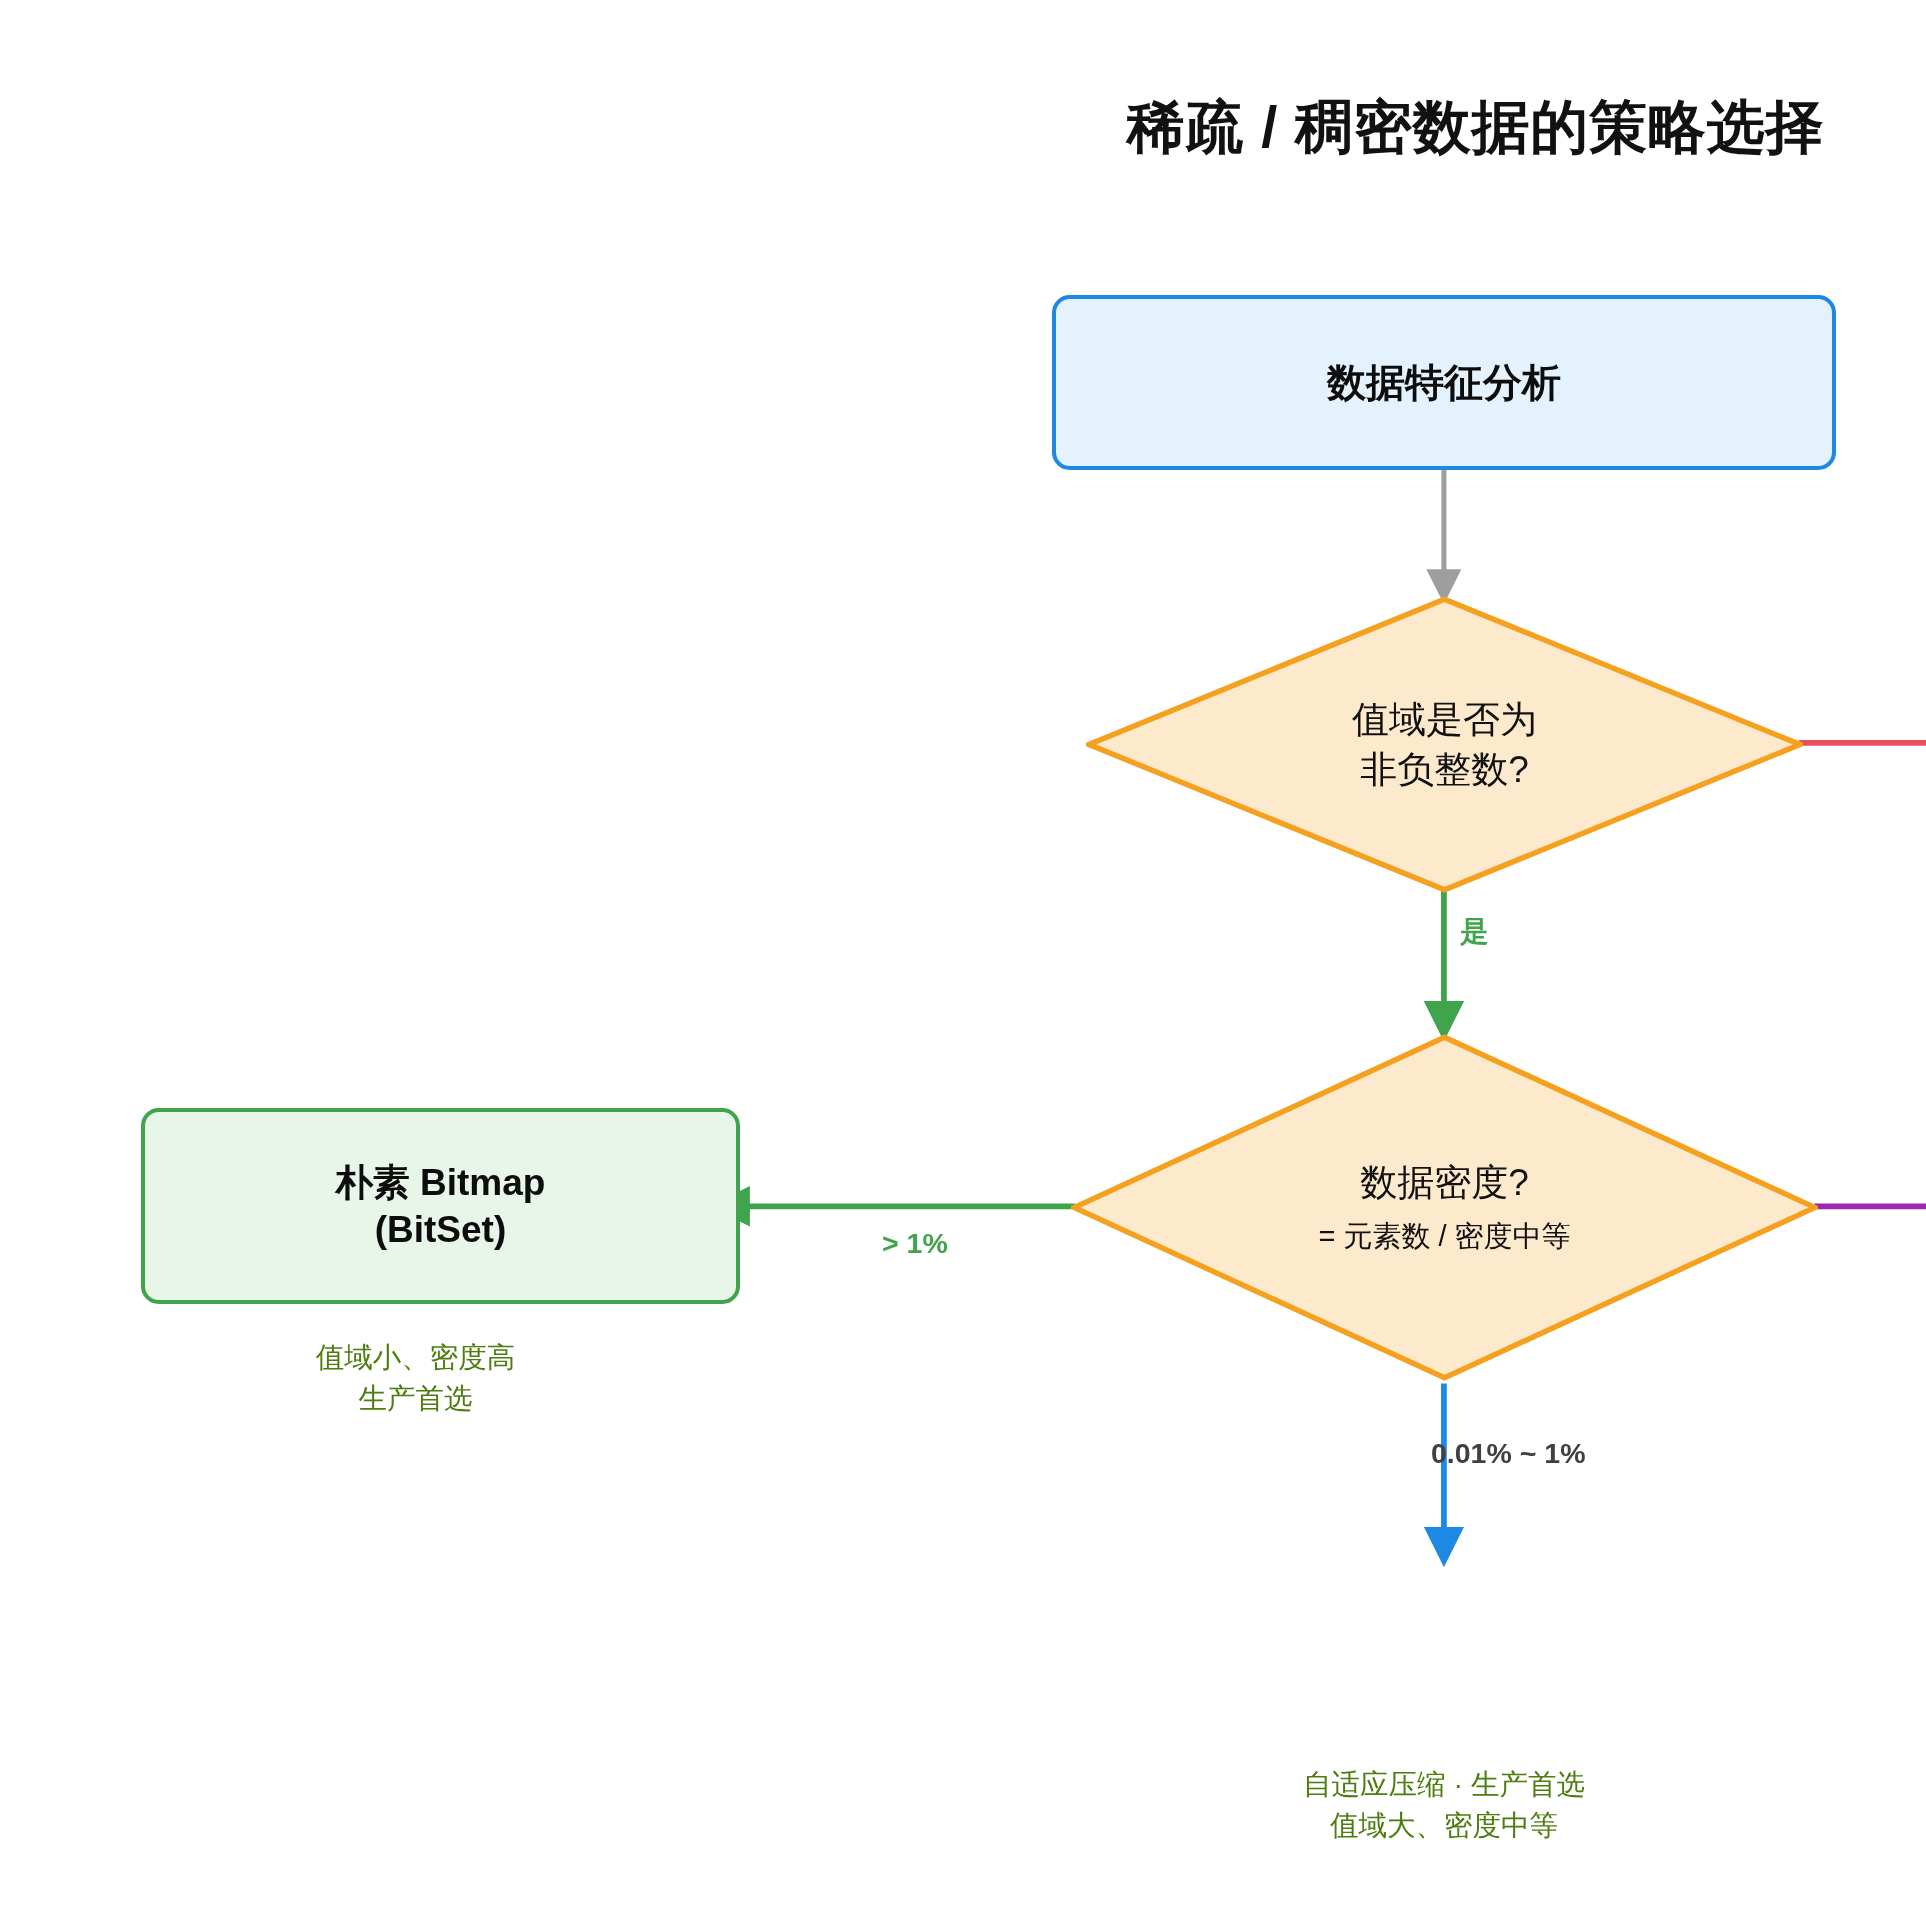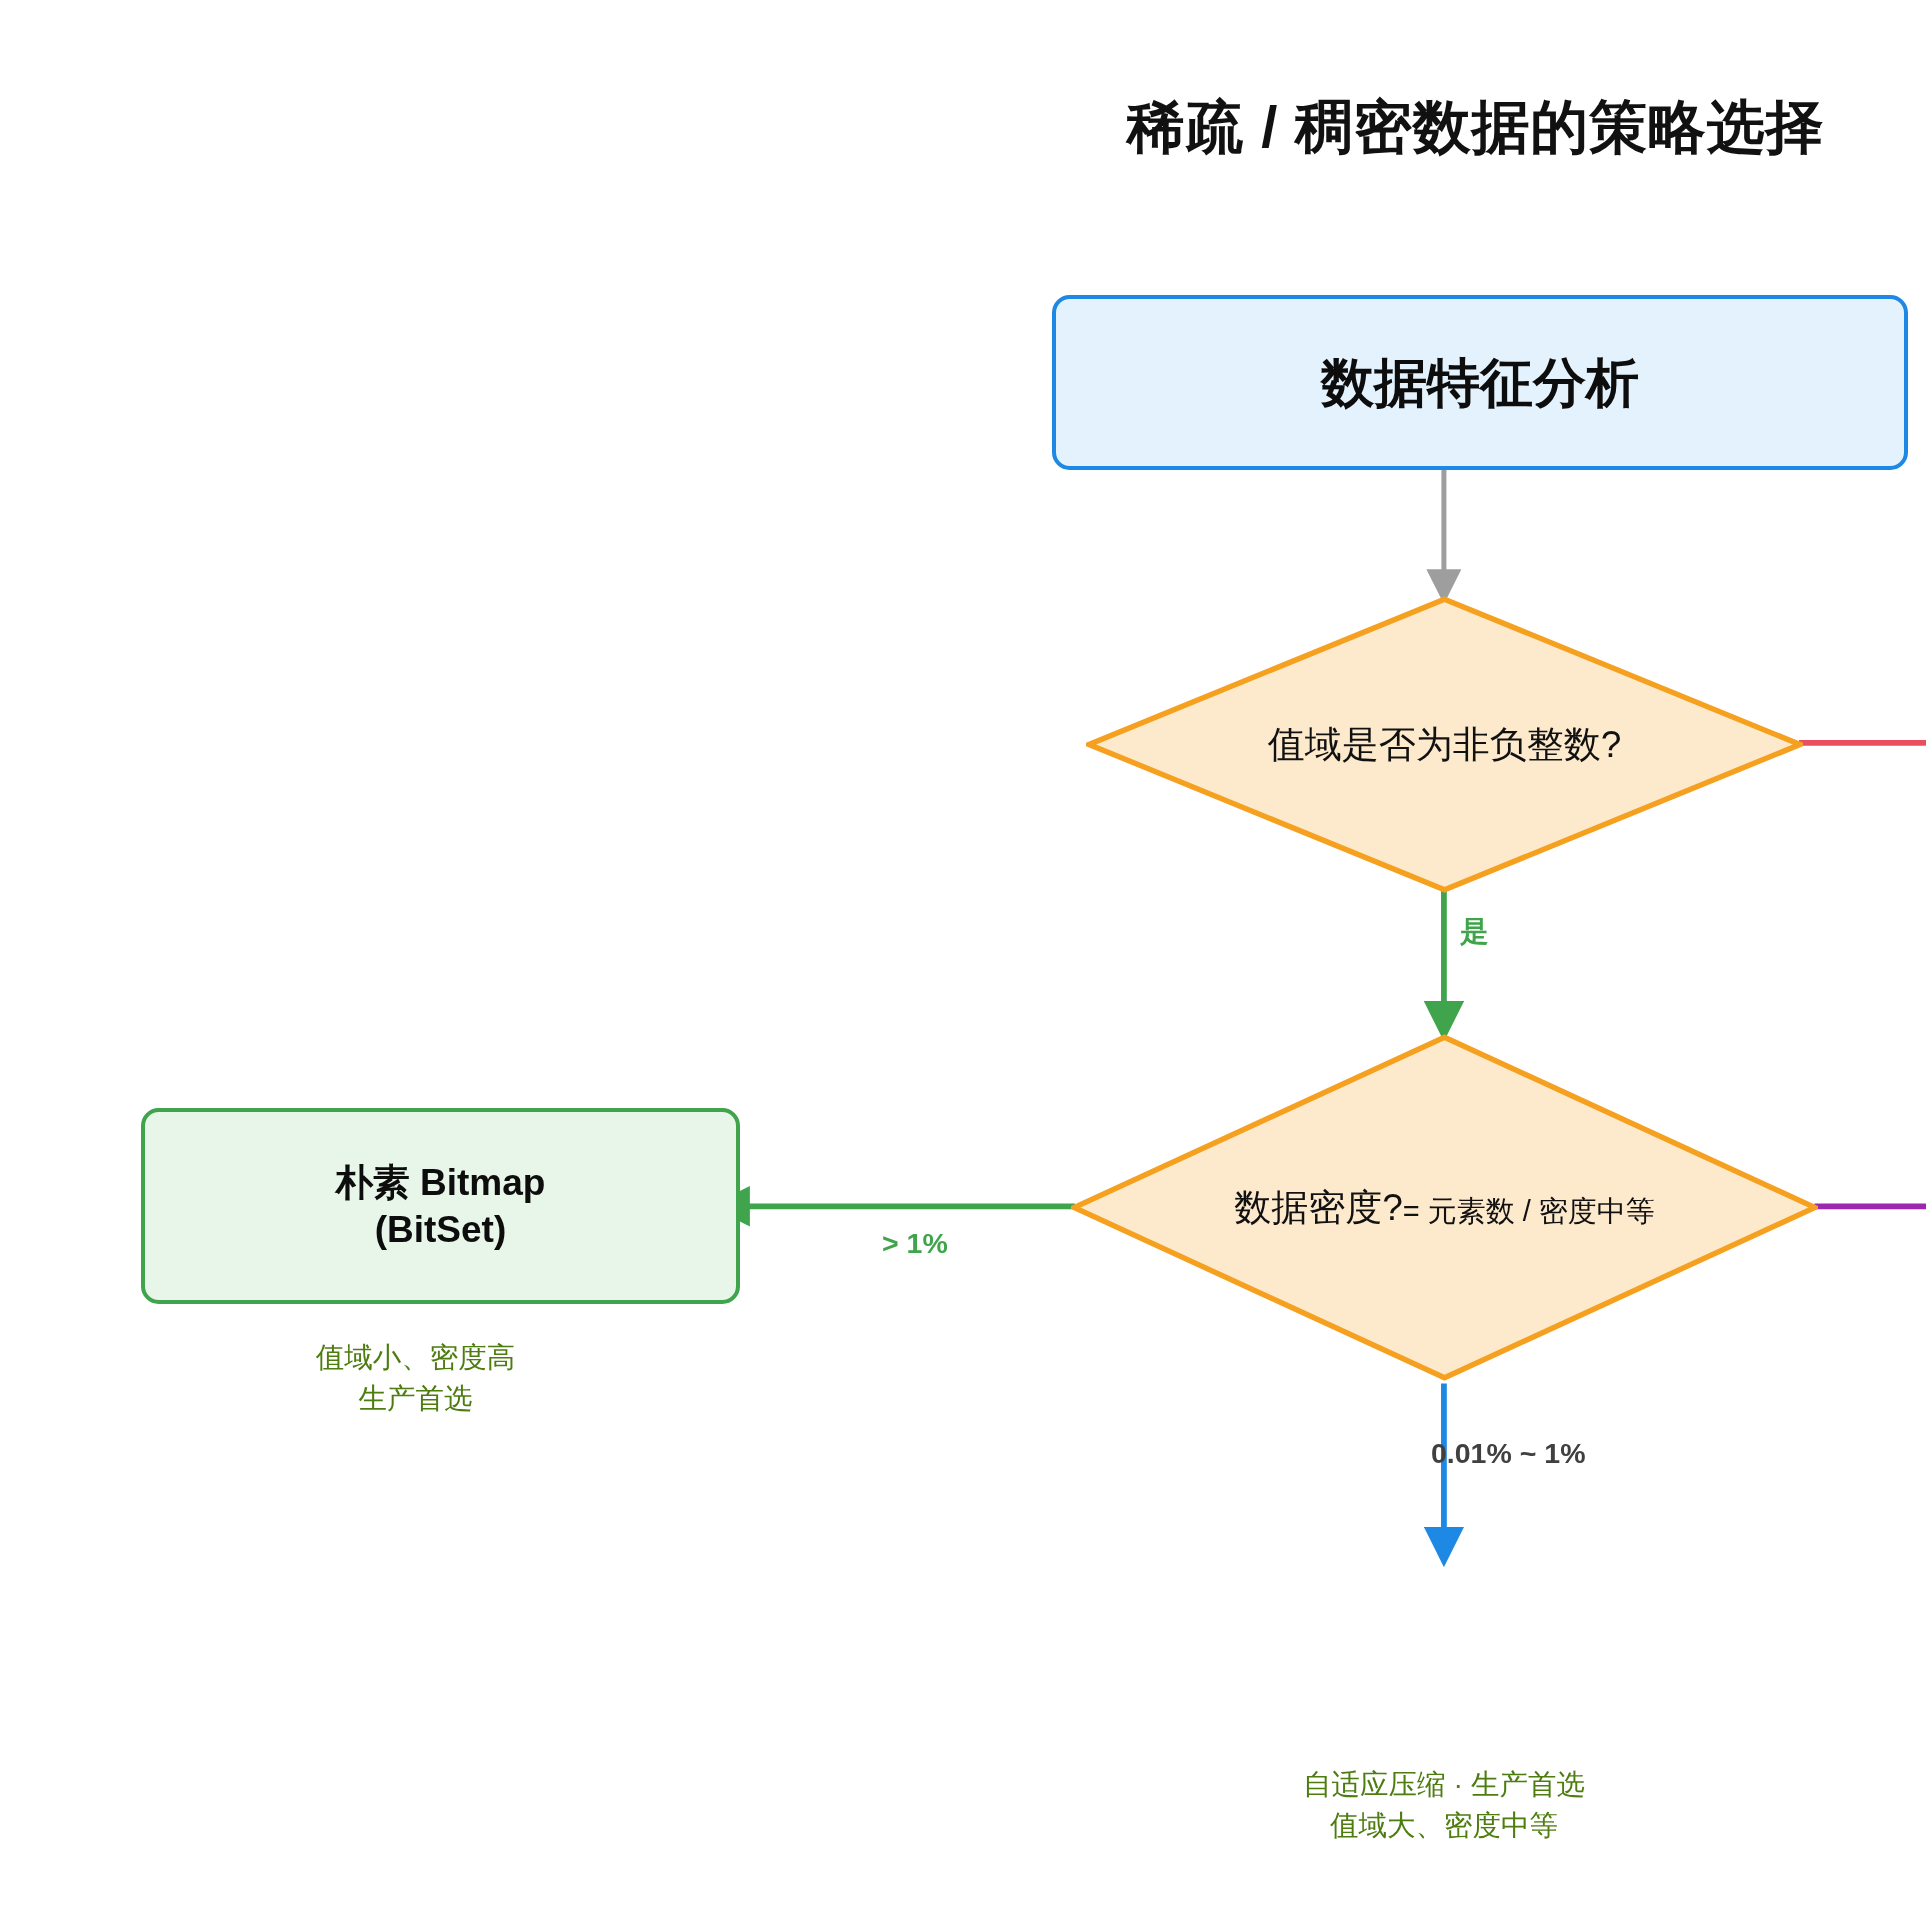--- a/index.html
+++ b/index.html
@@ -54,21 +54,21 @@
 
   
   .diamond-wrap { position: absolute; }
   .diamond-wrap svg { position: absolute; left: 0; top: 0; }
   .diamond-text {
     position: absolute;
     left: 0; top: 0;
     width: 100%;
     height: 100%;
     display: flex;
-    flex-direction: row;
+    flex-direction: column;
     align-items: center;
     justify-content: center;
     text-align: center;
     color: #111;
     pointer-events: none;
   }
   .diamond-text .ln  { display: block; white-space: nowrap; }
   .dmain { font-size: 37px; font-weight: normal; line-height: 1.35; }
   .dsub  { font-size: 29px; font-weight: normal; margin-top: 8.5px; }
 
@@ -128,21 +128,21 @@
 
     <line x1="3748" y1="2312" x2="3748" y2="2680" stroke="#3fa44b" stroke-width="15" marker-end="url(#ah-green)"></line>
 
     <line x1="2790" y1="3132" x2="1865" y2="3132" stroke="#3fa44b" stroke-width="15" marker-end="url(#ah-green)"></line>
 
     <line x1="4710" y1="3132" x2="5610" y2="3132" stroke="#9c27b0" stroke-width="15" marker-end="url(#ah-purple)"></line>
 
     <line x1="3748" y1="3592" x2="3748" y2="4045" stroke="#1e88e5" stroke-width="15" marker-end="url(#ah-blue)"></line>
   </svg>
 
-  <div class="node node-blue" style="left:1052px; top:295px; width:856px; height:175px; font-size:53px;">
+  <div class="node node-blue" style="left:1052px; top:295px; width:784px; height:175px; font-size:39px;">
     <span class="ln">数据特征分析</span>
   </div>
 
   <div class="diamond-wrap" style="left:1086px; top:596px; width:717px; height:297px;">
     <svg width="717" height="297" viewBox="0 0 1860 770">
       <polygon points="930,8 1852,385 930,762 8,385" fill="#fdeacd" stroke="#f5a01e" stroke-width="14"></polygon>
     </svg>
     <div class="diamond-text">
       <span class="ln dmain">值域是否为</span>
       <span class="ln dmain">非负整数?</span>

